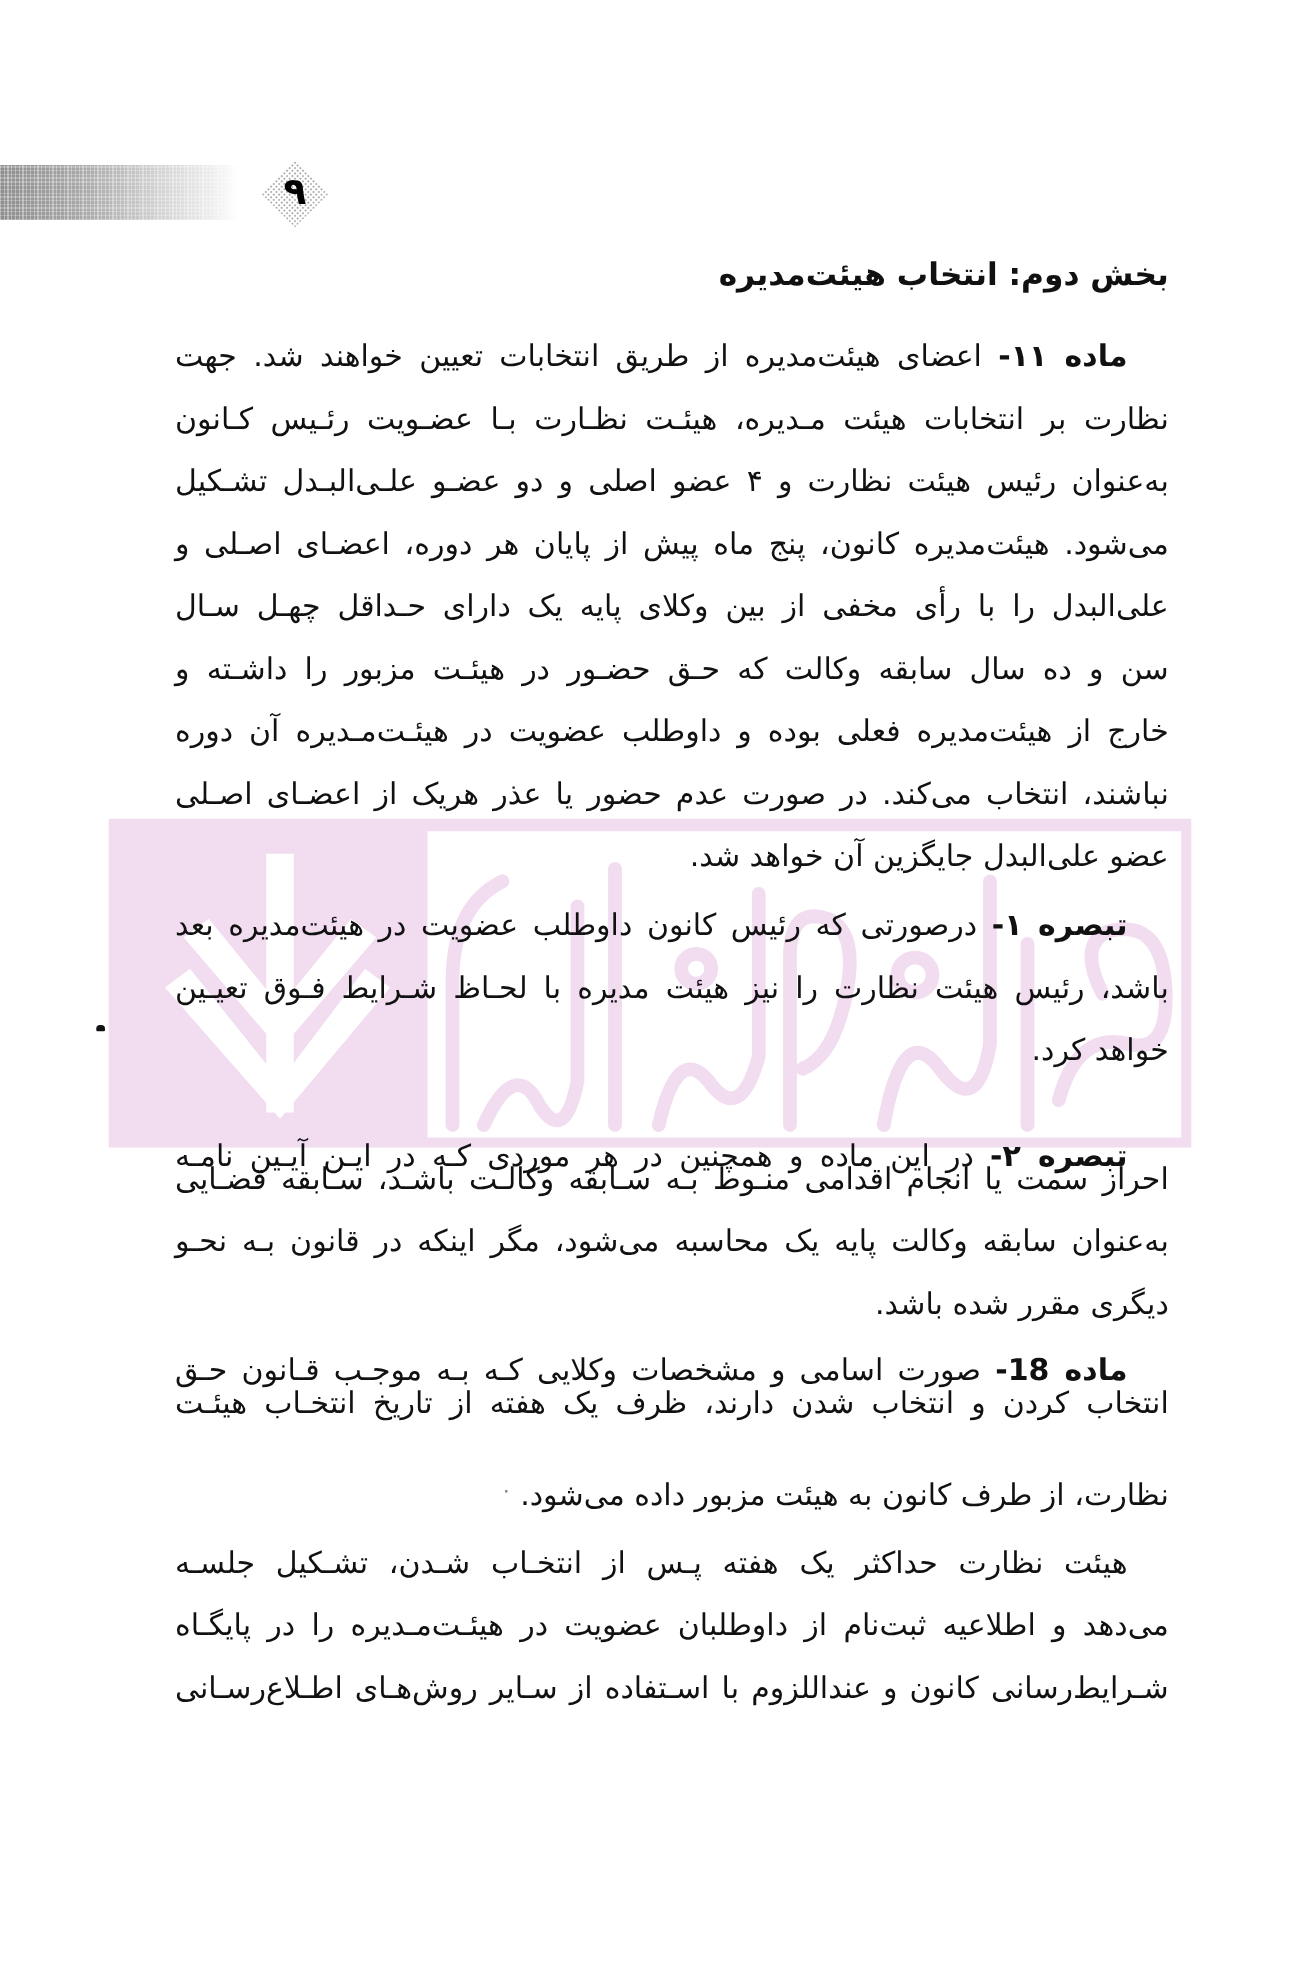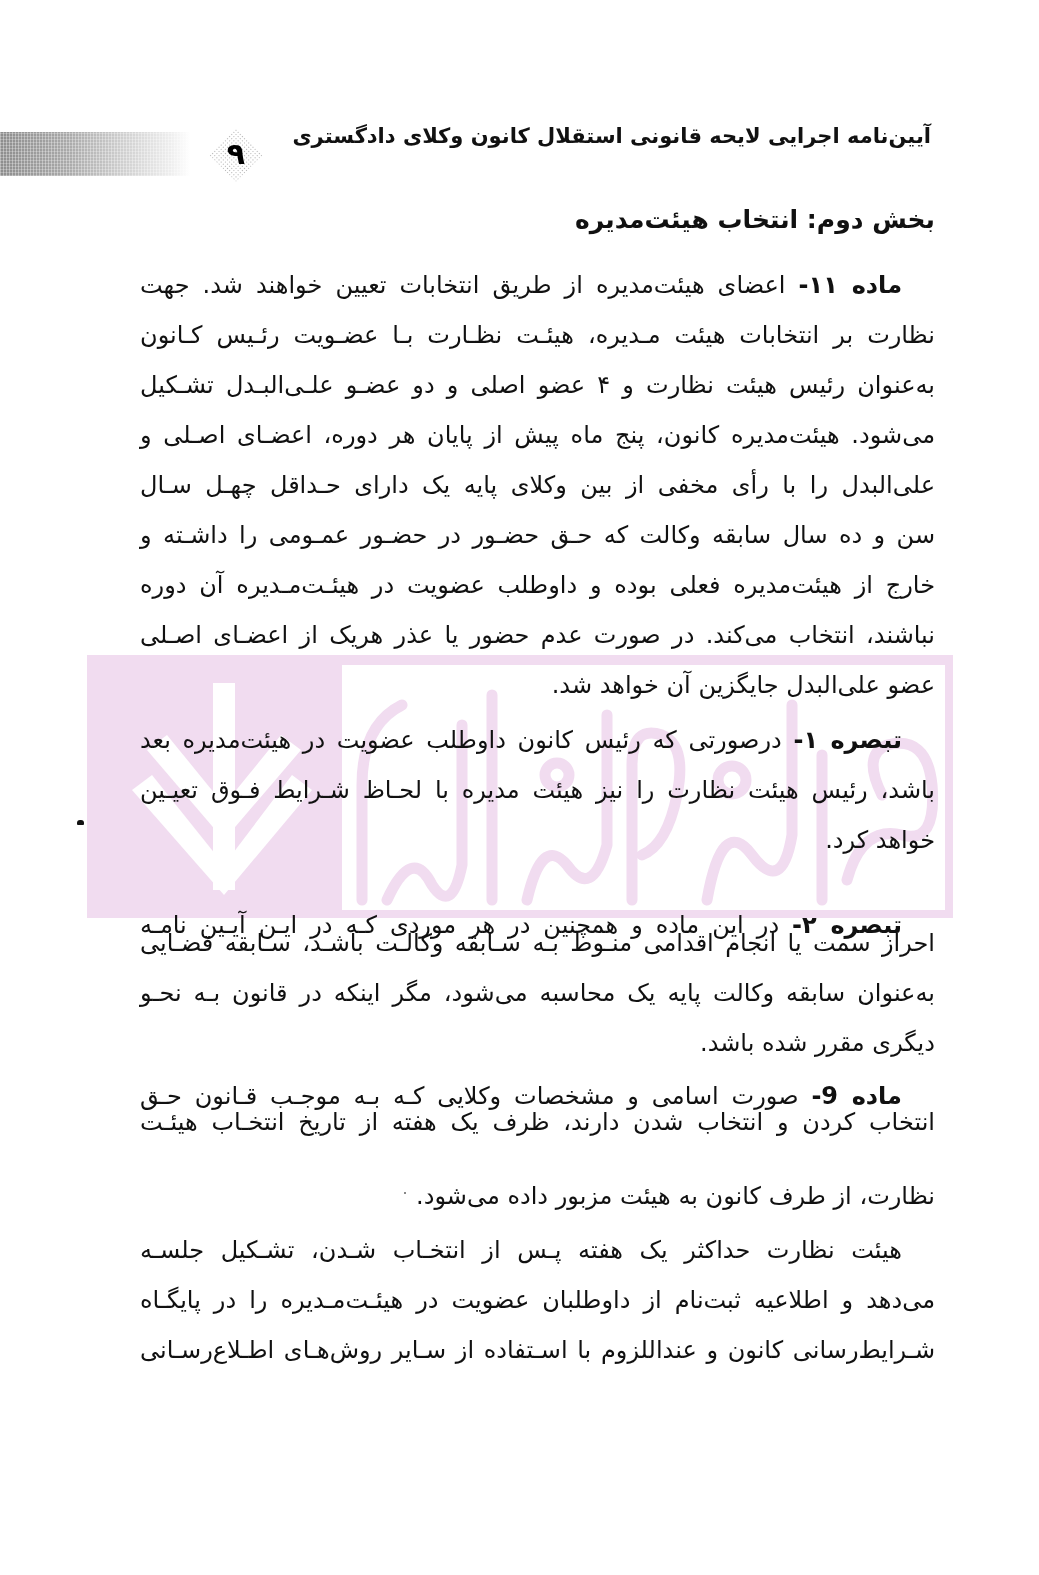--- a/index.html
+++ b/index.html
@@ -79,21 +79,20 @@
 </head>
 <body>
 
 <div class="page">
 
   <div class="header-bar"></div>
   <div class="page-ornament">
     <div class="diamond"></div>
     <div class="page-number">۹</div>
   </div>
-  <div class="running-title">آیین‌نامه اجرایی لایحه قانونی استقلال کانون وکلای دادگستری</div>
 
   <div class="watermark">
     <svg class="wm-logo" viewBox="0 0 185 215">
       <g fill="#ffffff">
         <rect x="86" y="3" width="22" height="207"></rect>
         <polygon points="20,70 40,55 97,125 97,160"></polygon>
         <polygon points="174,70 154,55 97,125 97,160"></polygon>
         <polygon points="5,110 25,95 97,185 97,215"></polygon>
         <polygon points="185,110 165,95 97,185 97,215"></polygon>
       </g>
@@ -123,42 +122,42 @@
     <div class="section-title">بخش دوم: انتخاب هیئت‌مدیره</div>
 
     <div class="line indent" style="top:55px">
       <b>ماده ۱۱-</b>
       <span>اعضای هیئت‌مدیره از طریق انتخابات تعیین خواهند شد. جهت</span>
     </div>
     <div class="line" style="top:105px">نظارت بر انتخابات هیئت مـدیره، هیئـت نظـارت بـا عضـویت رئـیس کـانون</div>
     <div class="line" style="top:155px">به‌عنوان رئیس هیئت نظارت و ۴ عضو اصلی و دو عضـو علـی‌البـدل تشـکیل</div>
     <div class="line" style="top:205px">می‌شود. هیئت‌مدیره کانون، پنج ماه پیش از پایان هر دوره، اعضـای اصـلی و</div>
     <div class="line" style="top:255px">علی‌البدل را با رأی مخفی از بین وکلای پایه یک دارای حـداقل چهـل سـال</div>
-    <div class="line" style="top:305px">سن و ده سال سابقه وکالت که حـق حضـور در حضـور عمـومی را داشـته و</div>
+    <div class="line" style="top:305px">سن و ده سال سابقه وکالت که حـق حضـور در هیئـت مزبور را داشـته و</div>
     <div class="line" style="top:355px">خارج از هیئت‌مدیره فعلی بوده و داوطلب عضویت در هیئـت‌مـدیره آن دوره</div>
     <div class="line" style="top:405px">نباشند، انتخاب می‌کند. در صورت عدم حضور یا عذر هریک از اعضـای اصـلی</div>
     <div class="line last" style="top:455px">عضو علی‌البدل جایگزین آن خواهد شد.</div>
 
     <div class="line indent" style="top:510px">
       <b>تبصره ۱-</b>
       <span>درصورتی که رئیس کانون داوطلب عضویت در هیئت‌مدیره بعد</span>
     </div>
     <div class="line" style="top:560px">باشد، رئیس هیئت نظارت را نیز هیئت مدیره با لحـاظ شـرایط فـوق تعیـین</div>
     <div class="line last" style="top:610px">خواهد کرد.</div>
 
     <div class="line indent" style="top:695px">
       <b>تبصره ۲-</b>
       <span>در این ماده و همچنین در هر موردی کـه در ایـن آیـین نامـه</span>
     </div>
     <div class="line" style="top:713px">احراز سمت یا انجام اقدامی منـوط بـه سـابقه وکالـت باشـد، سـابقه قضـایی</div>
     <div class="line" style="top:763px">به‌عنوان سابقه وکالت پایه یک محاسبه می‌شود، مگر اینکه در قانون بـه نحـو</div>
     <div class="line last" style="top:813px">دیگری مقرر شده باشد.</div>
 
     <div class="line indent" style="top:866px">
-      <b>ماده 9-</b>
+      <b>ماده 18-</b>
       <span>صورت اسامی و مشخصات وکلایی کـه بـه موجـب قـانون حـق</span>
     </div>
     <div class="line" style="top:892px">انتخاب کردن و انتخاب شدن دارند، ظرف یک هفته از تاریخ انتخـاب هیئـت</div>
     <div class="line last" style="top:966px">نظارت، از طرف کانون به هیئت مزبور داده می‌شود.</div>
 
     <div class="line indent" style="top:1020px">هیئت نظارت حداکثر یک هفته پـس از انتخـاب شـدن، تشـکیل جلسـه</div>
     <div class="line" style="top:1070px">می‌دهد و اطلاعیه ثبت‌نام از داوطلبان عضویت در هیئـت‌مـدیره را در پایگـاه</div>
     <div class="line" style="top:1120px">شـرایط‌رسانی کانون و عنداللزوم با اسـتفاده از سـایر روش‌هـای اطـلاع‌رسـانی</div>
   </div>
 </div>

